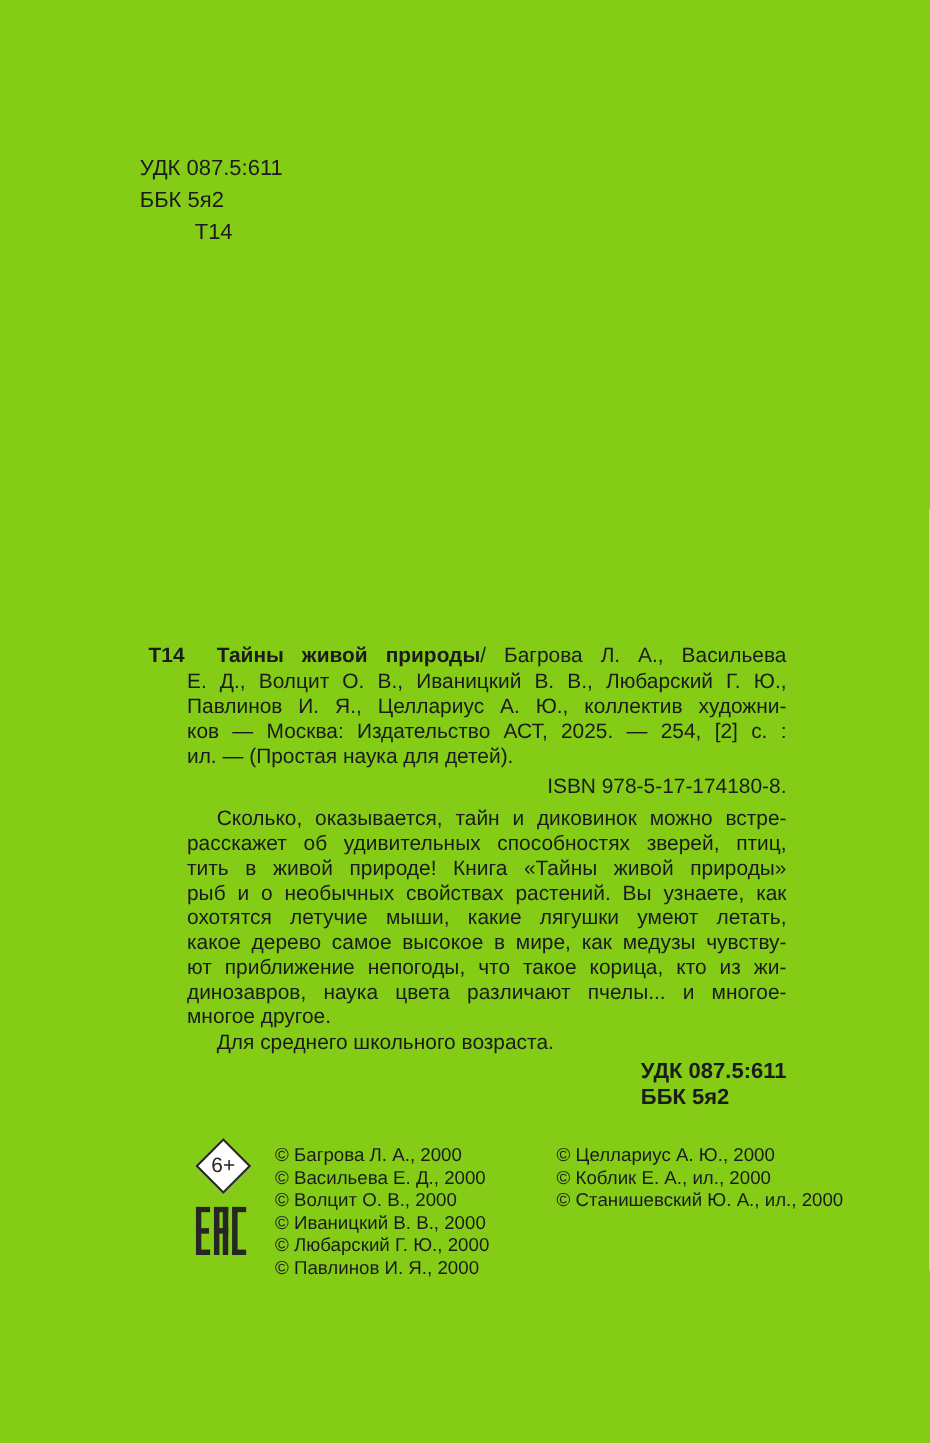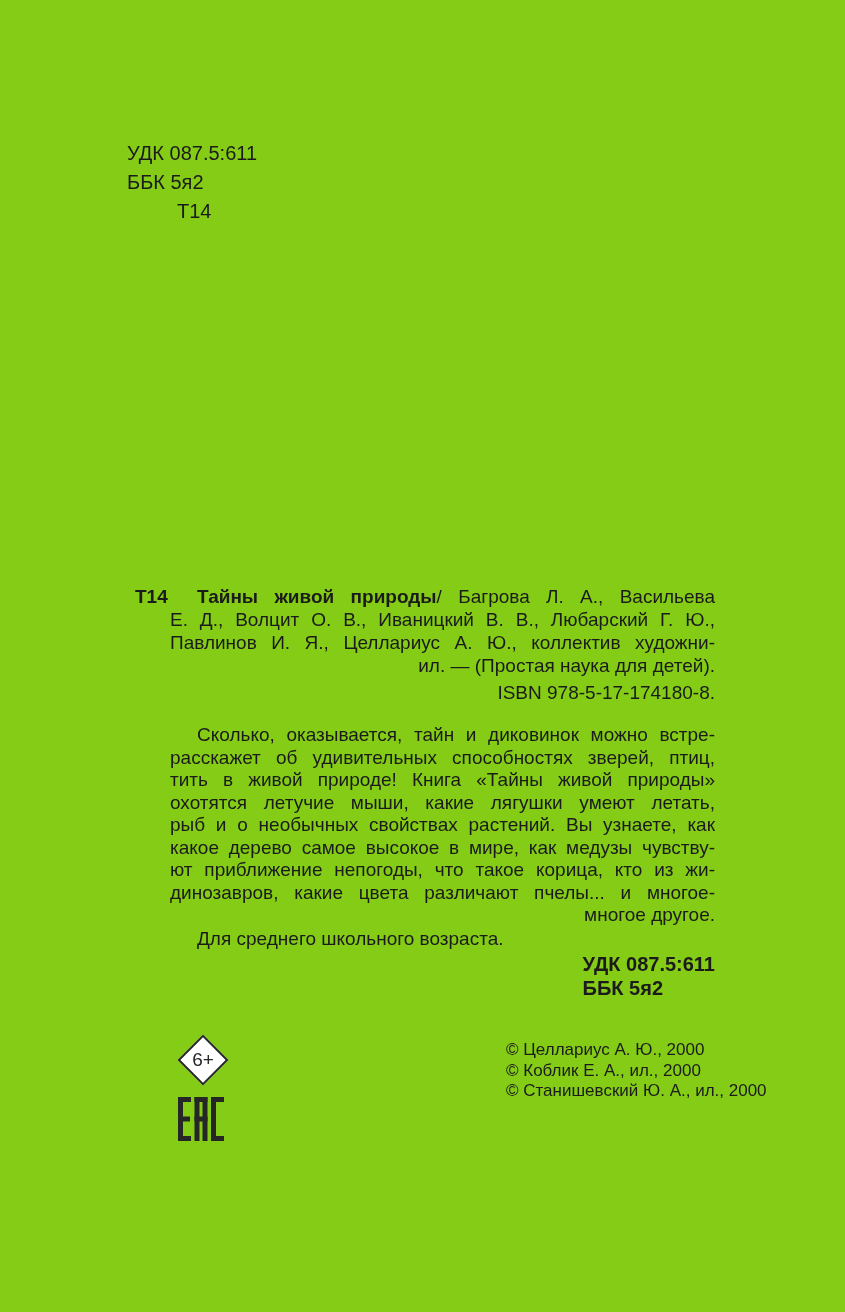--- a/index.html
+++ b/index.html
@@ -20,30 +20,30 @@
     font-size:20px;line-height:29px;
   }
   .top-codes .sign{padding-left:50px;}
 
   
   .text-col{
     position:absolute;left:170px;top:585px;width:545px;
     font-size:19px;line-height:23px;
   }
   .jline{text-align:justify;text-align-last:justify;white-space:normal;}
-  .lline{text-align:right;}
+  .lline{text-align:left;}
   .indent{padding-left:27px;}
   .citation{position:relative;}
   .hang-label{
     position:absolute;left:-35px;top:0;
     font-weight:bold;
   }
   .book-title{font-weight:bold;}
   .isbn-line{margin-top:4px;padding-left:27px;text-align:right;}
-  .annotation{margin-top:20px;line-height:22.5px;}
+  .annotation{margin-top:7px;line-height:22.5px;}
   .audience-line{padding-left:27px;line-height:23px;}
   .bottom-codes{
     margin-top:2px;
     text-align:right;
   }
   .bottom-codes .inner{
     display:inline-block;text-align:left;
     font-weight:bold;font-size:20px;line-height:24px;
   }
 
@@ -83,34 +83,35 @@
     <div class="sign">Т14</div>
   </div>
 
   <div class="text-col">
 
     <div class="citation">
       <span class="hang-label">Т14</span>
       <div class="jline indent"><span class="book-title">Тайны живой природы</span><span>/ Багрова Л. А., Васильева</span></div>
       <div class="jline">Е. Д., Волцит О. В., Иваницкий В. В., Любарский Г. Ю.,</div>
       <div class="jline">Павлинов И. Я., Целлариус А. Ю., коллектив художни-</div>
+      <div class="jline">ков — Москва: Издательство АСТ, 2025. — 254, [2] с. :</div>
       <div class="lline">ил. — (Простая наука для детей).</div>
     </div>
 
     <div class="isbn-line">ISBN 978-5-17-174180-8.</div>
 
     <div class="annotation">
       <div class="jline indent">Сколько, оказывается, тайн и диковинок можно встре-</div>
       <div class="jline">расскажет об удивительных способностях зверей, птиц,</div>
       <div class="jline">тить в живой природе! Книга «Тайны живой природы»</div>
+      <div class="jline">рыб и о необычных свойствах растений. Вы узнаете, как</div>
       <div class="jline">охотятся летучие мыши, какие лягушки умеют летать,</div>
-      <div class="jline">рыб и о необычных свойствах растений. Вы узнаете, как</div>
       <div class="jline">какое дерево самое высокое в мире, как медузы чувству-</div>
       <div class="jline">ют приближение непогоды, что такое корица, кто из жи-</div>
-      <div class="jline">динозавров, какие цвета различают пчелы... и многое-</div>
+      <div class="jline">динозавров, наука цвета различают пчелы... и многое-</div>
       <div class="lline">многое другое.</div>
     </div>
 
     <div class="audience-line">Для среднего школьного возраста.</div>
 
     <div class="bottom-codes">
       <div class="inner">
         <div>УДК 087.5:611</div>
         <div>ББК 5я2</div>
       </div>
@@ -134,19 +135,27 @@
       <rect x="24.5" y="0" width="5" height="44"></rect>
       <rect x="16.5" y="0" width="13" height="5"></rect>
       <rect x="16.5" y="19.5" width="13" height="5"></rect>
 
       <rect x="33" y="0" width="5" height="44"></rect>
       <rect x="33" y="0" width="13" height="5"></rect>
       <rect x="33" y="39" width="13" height="5"></rect>
     </svg>
   </div>
 
+  <div class="cc-col cc-left">
+    <div>© Багрова Л. А., 2000</div>
+    <div>© Васильева Е. Д., 2000</div>
+    <div>© Волцит О. В., 2000</div>
+    <div>© Иваницкий В. В., 2000</div>
+    <div>© Любарский Г. Ю., 2000</div>
+    <div>© Павлинов И. Я., 2000</div>
+  </div>
   <div class="cc-col cc-right">
     <div>© Целлариус А. Ю., 2000</div>
     <div>© Коблик Е. А., ил., 2000</div>
     <div>© Станишевский Ю. А., ил., 2000</div>
   </div>
 
 </div>
 
 </body></html>

